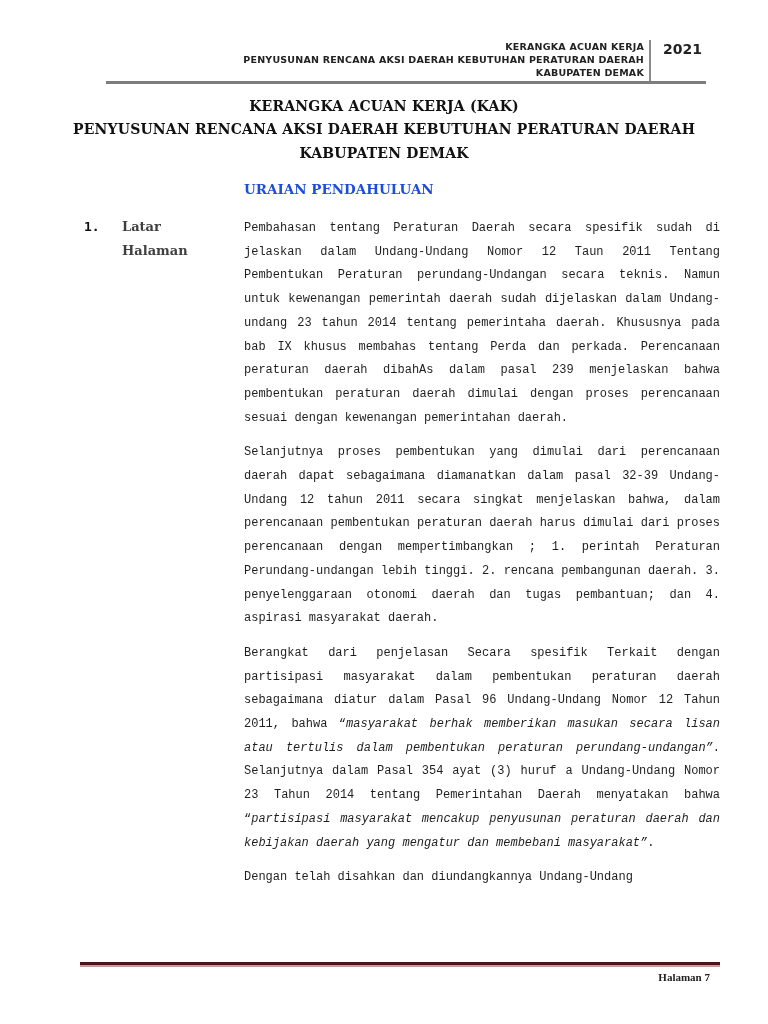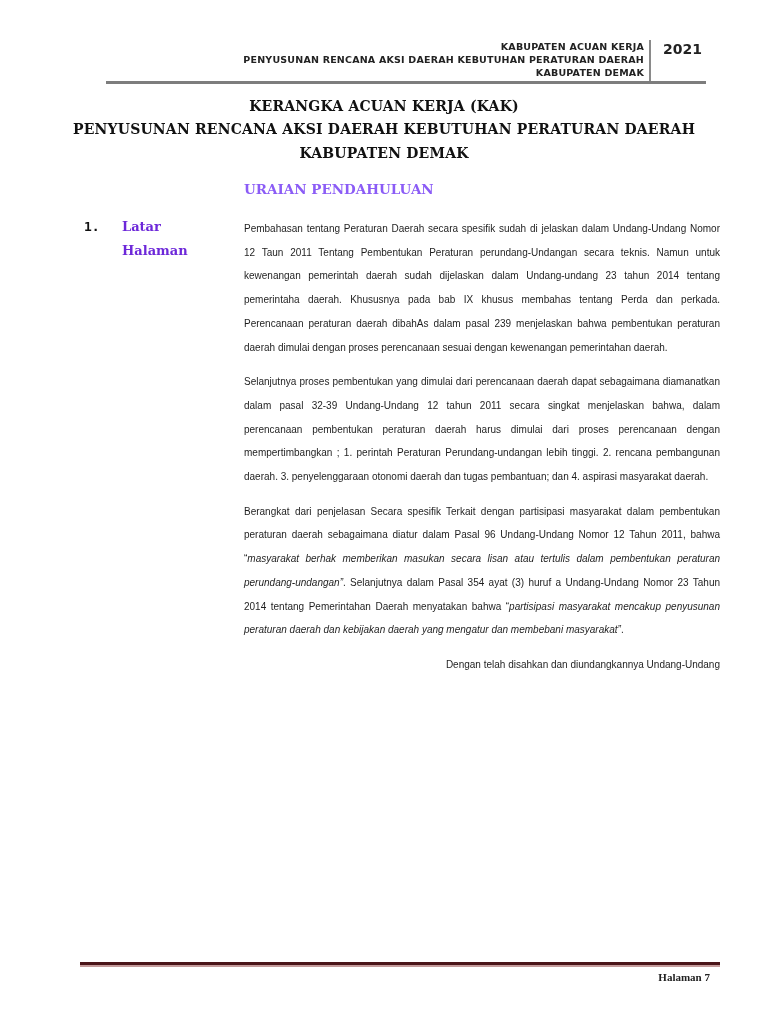--- a/index.html
+++ b/index.html
@@ -72,51 +72,51 @@
     .t1 { top: 98px; }
     .t2 { top: 121px; }
     .t3 { top: 145px; }
     .section-heading {
       position: absolute;
       left: 244px;
       top: 181px;
       font-family: "DejaVu Serif", serif;
       font-weight: bold;
       font-size: 13.5px;
-      color: #8b5cf6;
+      color: #1d4ed8;
     }
     .item-number {
       position: absolute;
       left: 84px;
       top: 219px;
       font-family: "DejaVu Sans Mono", monospace;
       font-weight: bold;
       font-size: 13px;
       color: #111;
     }
     .item-label {
       position: absolute;
       left: 122px;
       top: 219px;
       font-family: "DejaVu Serif", serif;
       font-weight: bold;
       font-size: 13px;
       line-height: 24px;
-      color: #6d28d9;
+      color: #404040;
       margin-top: -4px;
     }
     .body-col {
       position: absolute;
       left: 244px;
       top: 217px;
       width: 476px;
     }
     .para {
-      font-family: Liberation Sans, sans-serif;
-      font-size: 10px;
+      font-family: Liberation Mono, monospace;
+      font-size: 12px;
       line-height: 23.7px;
       text-align: justify;
       color: #1e1e1e;
       margin: 0 0 11px 0;
     }
     .para em {
       font-style: italic;
     }
     .footer-rule-dark {
       position: absolute;
@@ -142,21 +142,21 @@
       font-weight: bold;
       font-size: 11px;
       color: #222;
     }
   </style>
 </head>
 <body>
 
 <div class="page-header">
   <div class="header-left">
-    <div>KABUPATEN ACUAN KERJA</div>
+    <div>KERANGKA ACUAN KERJA</div>
     <div>PENYUSUNAN RENCANA AKSI DAERAH  KEBUTUHAN PERATURAN DAERAH</div>
     <div>KABUPATEN DEMAK</div>
   </div>
   <div class="header-divider-vertical"></div>
   <div class="header-year">2021</div>
   <div class="header-rule"></div>
 </div>
 
 <div class="doc-title t1">KERANGKA ACUAN KERJA (KAK)</div>
 <div class="doc-title t2">PENYUSUNAN RENCANA AKSI DAERAH KEBUTUHAN PERATURAN DAERAH</div>
@@ -167,18 +167,18 @@
 <div class="item-number">1.</div>
 <div class="item-label">
   <div>Latar</div>
   <div>Halaman</div>
 </div>
 
 <div class="body-col">
   <p class="para">Pembahasan tentang Peraturan Daerah secara spesifik sudah di jelaskan dalam Undang-Undang Nomor 12 Taun 2011 Tentang Pembentukan Peraturan perundang-Undangan secara teknis. Namun untuk kewenangan pemerintah daerah sudah dijelaskan dalam Undang-undang 23 tahun 2014 tentang pemerintaha daerah. Khususnya pada bab IX khusus membahas tentang Perda dan perkada. Perencanaan peraturan daerah dibahAs dalam pasal 239 menjelaskan bahwa pembentukan peraturan daerah dimulai dengan proses perencanaan sesuai dengan kewenangan pemerintahan daerah.</p>
   <p class="para">Selanjutnya proses pembentukan yang dimulai dari perencanaan daerah dapat sebagaimana diamanatkan dalam pasal 32-39 Undang-Undang 12 tahun 2011 secara singkat menjelaskan bahwa, dalam perencanaan pembentukan peraturan daerah harus dimulai dari proses perencanaan dengan mempertimbangkan ; 1. perintah Peraturan Perundang-undangan lebih tinggi. 2. rencana pembangunan daerah. 3. penyelenggaraan otonomi daerah dan tugas pembantuan; dan 4. aspirasi masyarakat daerah.</p>
   <p class="para"><span>Berangkat dari penjelasan Secara spesifik Terkait dengan partisipasi masyarakat dalam pembentukan peraturan daerah sebagaimana diatur dalam Pasal 96 Undang-Undang Nomor 12 Tahun 2011, bahwa “</span><em>masyarakat berhak memberikan masukan secara lisan atau tertulis dalam pembentukan peraturan perundang-undangan”</em><span>. Selanjutnya dalam Pasal 354 ayat (3) huruf a Undang-Undang Nomor 23 Tahun 2014 tentang Pemerintahan Daerah menyatakan bahwa “</span><em>partisipasi masyarakat mencakup penyusunan peraturan daerah dan kebijakan daerah yang mengatur dan membebani masyarakat”</em><span>.</span></p>
-  <p class="para" style="text-align:right;">Dengan telah disahkan dan diundangkannya Undang-Undang</p>
+  <p class="para" style="text-align:left;">Dengan telah disahkan dan diundangkannya Undang-Undang</p>
 </div>
 
 <div class="footer-rule-dark"></div>
 <div class="footer-rule-light"></div>
 <div class="footer-page">Halaman 7</div>
 
 </body></html>

